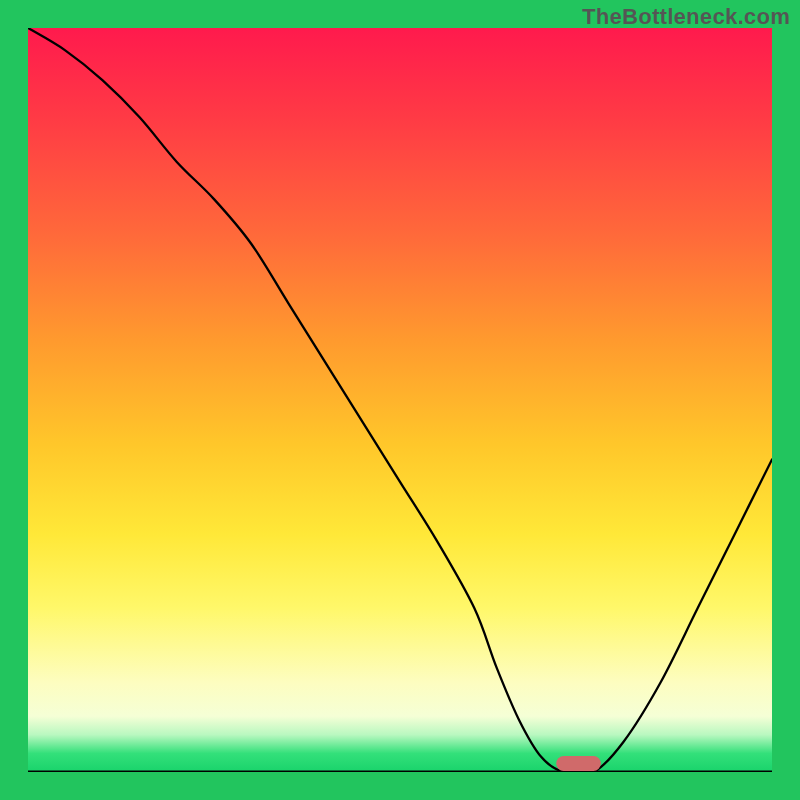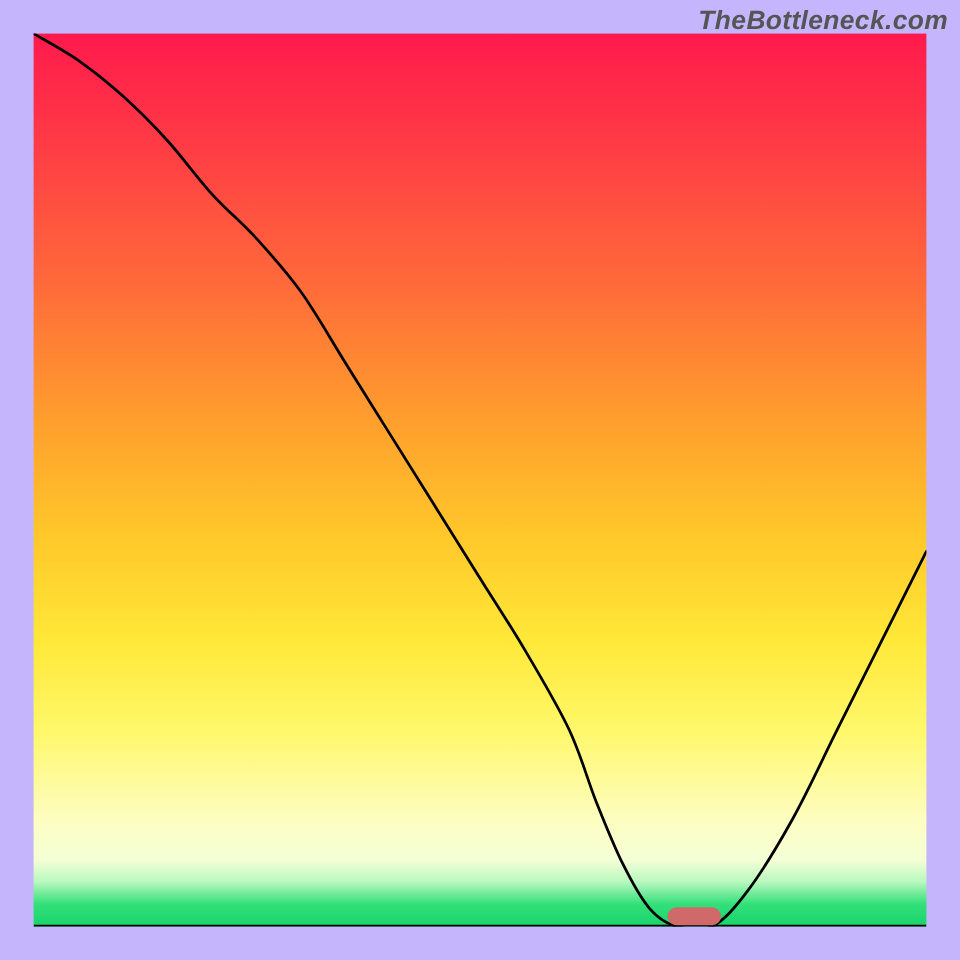--- a/index.html
+++ b/index.html
@@ -8,22 +8,21 @@
     width: 800px;
     height: 800px;
     background: #000;
     overflow: hidden;
     font-family: Arial, Helvetica, sans-serif;
   }
   .frame {
     position: relative;
     width: 800px;
     height: 800px;
-    background: #c4b5fd;
-    font-style: italic;
+    background: #22c55e;
   }
   .watermark {
     position: absolute;
     top: 4px;
     right: 10px;
     color: #555;
     font-size: 22px;
     font-weight: 600;
     letter-spacing: 0.3px;
     user-select: none;

